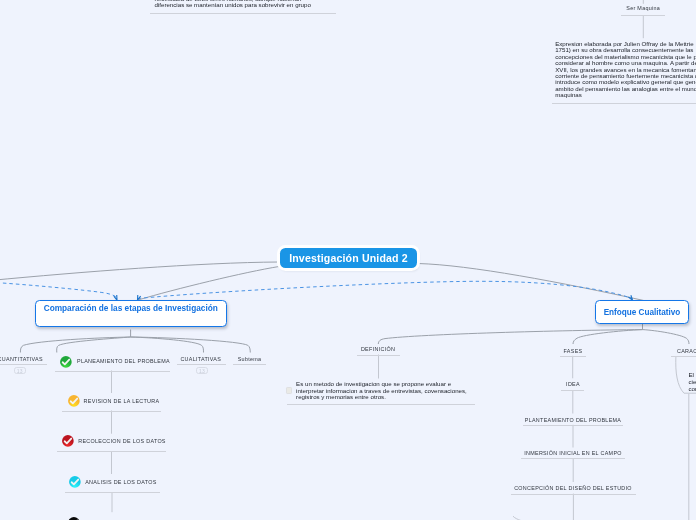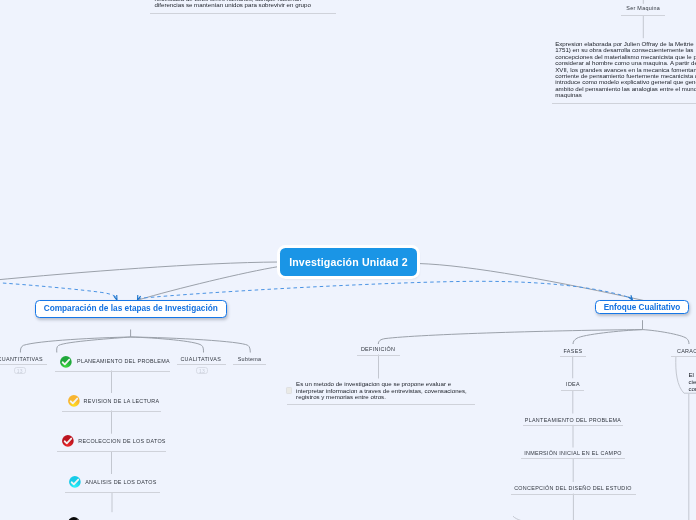--- a/index.html
+++ b/index.html
@@ -2,21 +2,21 @@
 <html><head>
 <meta charset="utf-8">
 <style>
   html,body{margin:0;padding:0;}
   *{-webkit-font-smoothing:auto;}
   body{width:696px;height:520px;background:#eff3fd;overflow:hidden;position:relative;
        font-family:"Liberation Sans",sans-serif;}
   #stage{position:absolute;left:0;top:0;width:696px;height:520px;overflow:hidden;background:#eff3fd;}
   svg.links{position:absolute;left:0;top:0;width:696px;height:520px;}
 
-  .node-root{position:absolute;left:280px;top:248px;width:137px;height:28px;
+  .node-root{position:absolute;left:280px;top:248px;width:137px;height:20px;
     background:#1a95e6;border-radius:5.5px;
     box-shadow:0 0 0 3px #fff, 1px 2px 3px rgba(60,70,90,.35);
     color:#fff;font-weight:bold;font-size:10.6px;letter-spacing:.15px;
     display:flex;align-items:center;justify-content:center;z-index:5;}
 
   .node-out{position:absolute;background:#fff;border:1.7px solid #1577e8;border-radius:4.5px;
     box-shadow:1px 2px 3px rgba(60,70,90,.3);
     color:#1472e0;font-weight:bold;display:flex;align-items:center;z-index:5;}
 
   .leaf{position:absolute;color:#31363f;white-space:nowrap;font-size:5.4px;
@@ -75,27 +75,27 @@
         <path d="M113.87,296.05 L117,300.2 L116.73,295.01" stroke="#1f76cc" stroke-width="1.15" fill="none"></path>
         <path d="M137.77,295.01 L137.5,300.2 L140.63,296.05" stroke="#1f76cc" stroke-width="1.15" fill="none"></path>
         <path d="M628.40,297.00 L632.5,300.2 L630.89,295.25" stroke="#1f76cc" stroke-width="1.15" fill="none"></path>
       </g>
   </svg>
 
   <div class="node-root">
     <span>Investigación Unidad 2</span>
   </div>
 
-  <div class="node-out" style="left:34.9px;top:299.8px;width:191.7px;height:18px;font-size:8.27px;line-height:8.9px;padding-left:7.8px;padding-top:4.7px;align-items:flex-start;box-sizing:border-box;">
+  <div class="node-out" style="left:34.9px;top:299.8px;width:191.7px;height:27px;font-size:8.27px;line-height:8.9px;padding-left:7.8px;padding-top:4.7px;align-items:flex-start;box-sizing:border-box;">
     <div>
       <div>Comparación de las etapas de Investigación</div>
     </div>
   </div>
 
-  <div class="node-out" style="left:595.1px;top:300.4px;width:93.8px;height:14px;font-size:8.18px;justify-content:center;box-sizing:border-box;">
+  <div class="node-out" style="left:595.1px;top:300.4px;width:93.8px;height:24px;font-size:8.18px;justify-content:center;box-sizing:border-box;">
     <span>Enfoque Cualitativo</span>
   </div>
 
   <div id="dyn">
       <div class="note" style="left:154.5px;top:-4.2px;line-height:6.4px;">necesitaba de otros seres humanos, aunque hubieran
 diferencias se mantenían unidos para sobrevivir en grupo</div>
       <div class="ul" style="left:150.2px;top:12.9px;width:186px;"></div>
       <div class="leaf" style="left:643.2px;top:5.2px;transform:translateX(-50%);">Ser Maquina</div>
       <div class="ul" style="left:621.1px;top:15.4px;width:43.69999999999993px;"></div>
       <div class="note" style="left:555.2px;top:41px;line-height:6.4px;">Expresion elaborada por Julien Offray de la Mettrie

